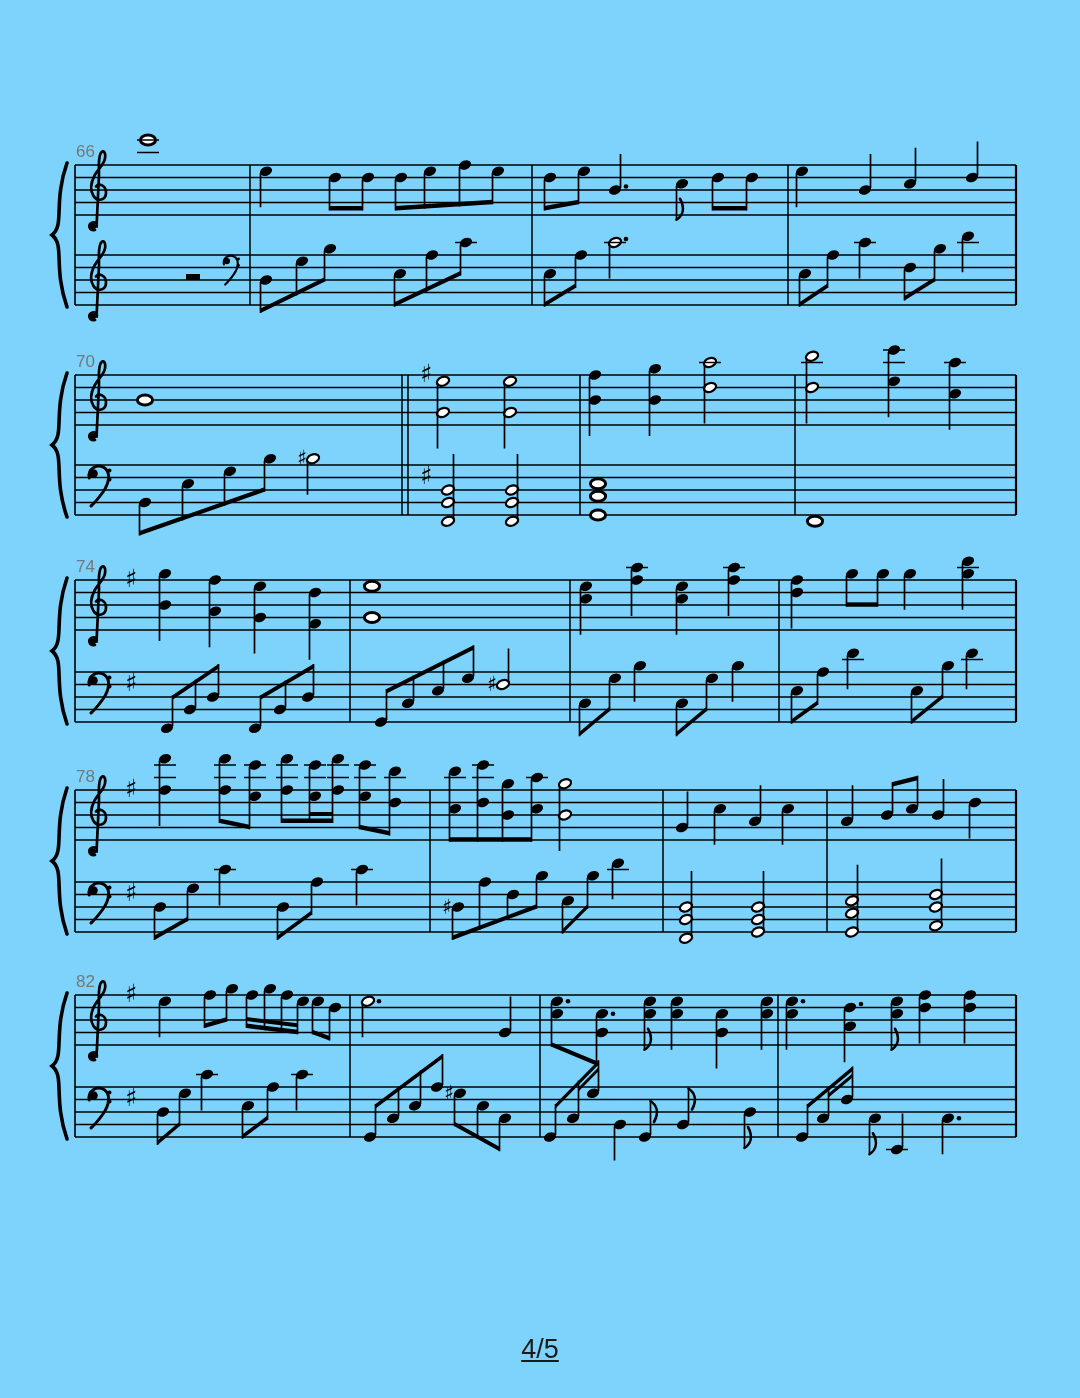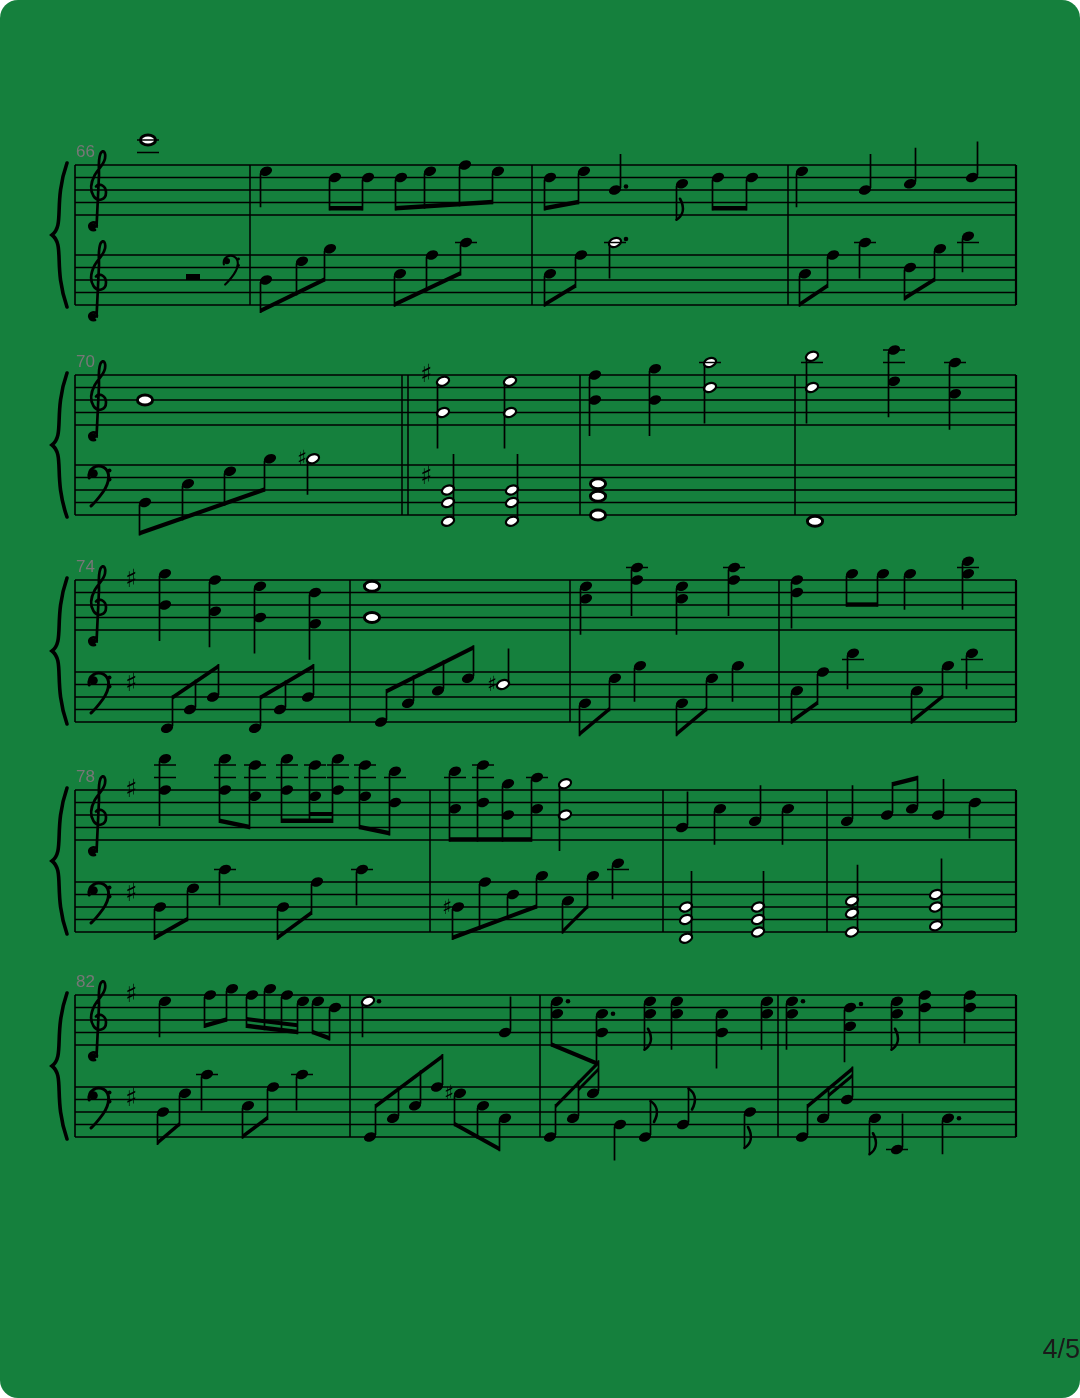--- a/index.html
+++ b/index.html
@@ -1,20 +1,20 @@
 <!DOCTYPE html>
 <html><head>
 <meta charset="utf-8">
 <style>
   html,body{margin:0;padding:0;background:#ffffff;}
   body{width:1080px;height:1398px;position:relative;font-family:"Liberation Sans",sans-serif;}
-  .page{position:absolute;inset:0;background:#15803d;border-radius:18px;}
+  .page{position:absolute;inset:0;background:#7dd3fc;}
   svg{position:absolute;top:0;left:0;}
-  .pagenum{position:absolute;top:1334px;left:0;width:1080px;text-align:right;
-           font-size:27px;color:#1a1a1a;font-family:"Liberation Sans",sans-serif;}
+  .pagenum{position:absolute;top:1334px;left:0;width:1080px;text-align:center;
+           font-size:27px;color:#1a1a1a;font-family:"Liberation Sans",sans-serif;text-decoration:underline;}
 </style>
 </head>
 <body>
 
 <div class="page">
   <svg id="score" width="1080" height="1300" viewBox="0 0 1080 1300">
       <line x1="75" y1="165" x2="1016" y2="165" stroke="#000000" stroke-width="1.3"></line>
       <line x1="75" y1="177.5" x2="1016" y2="177.5" stroke="#000000" stroke-width="1.3"></line>
       <line x1="75" y1="190" x2="1016" y2="190" stroke="#000000" stroke-width="1.3"></line>
       <line x1="75" y1="202.5" x2="1016" y2="202.5" stroke="#000000" stroke-width="1.3"></line>

